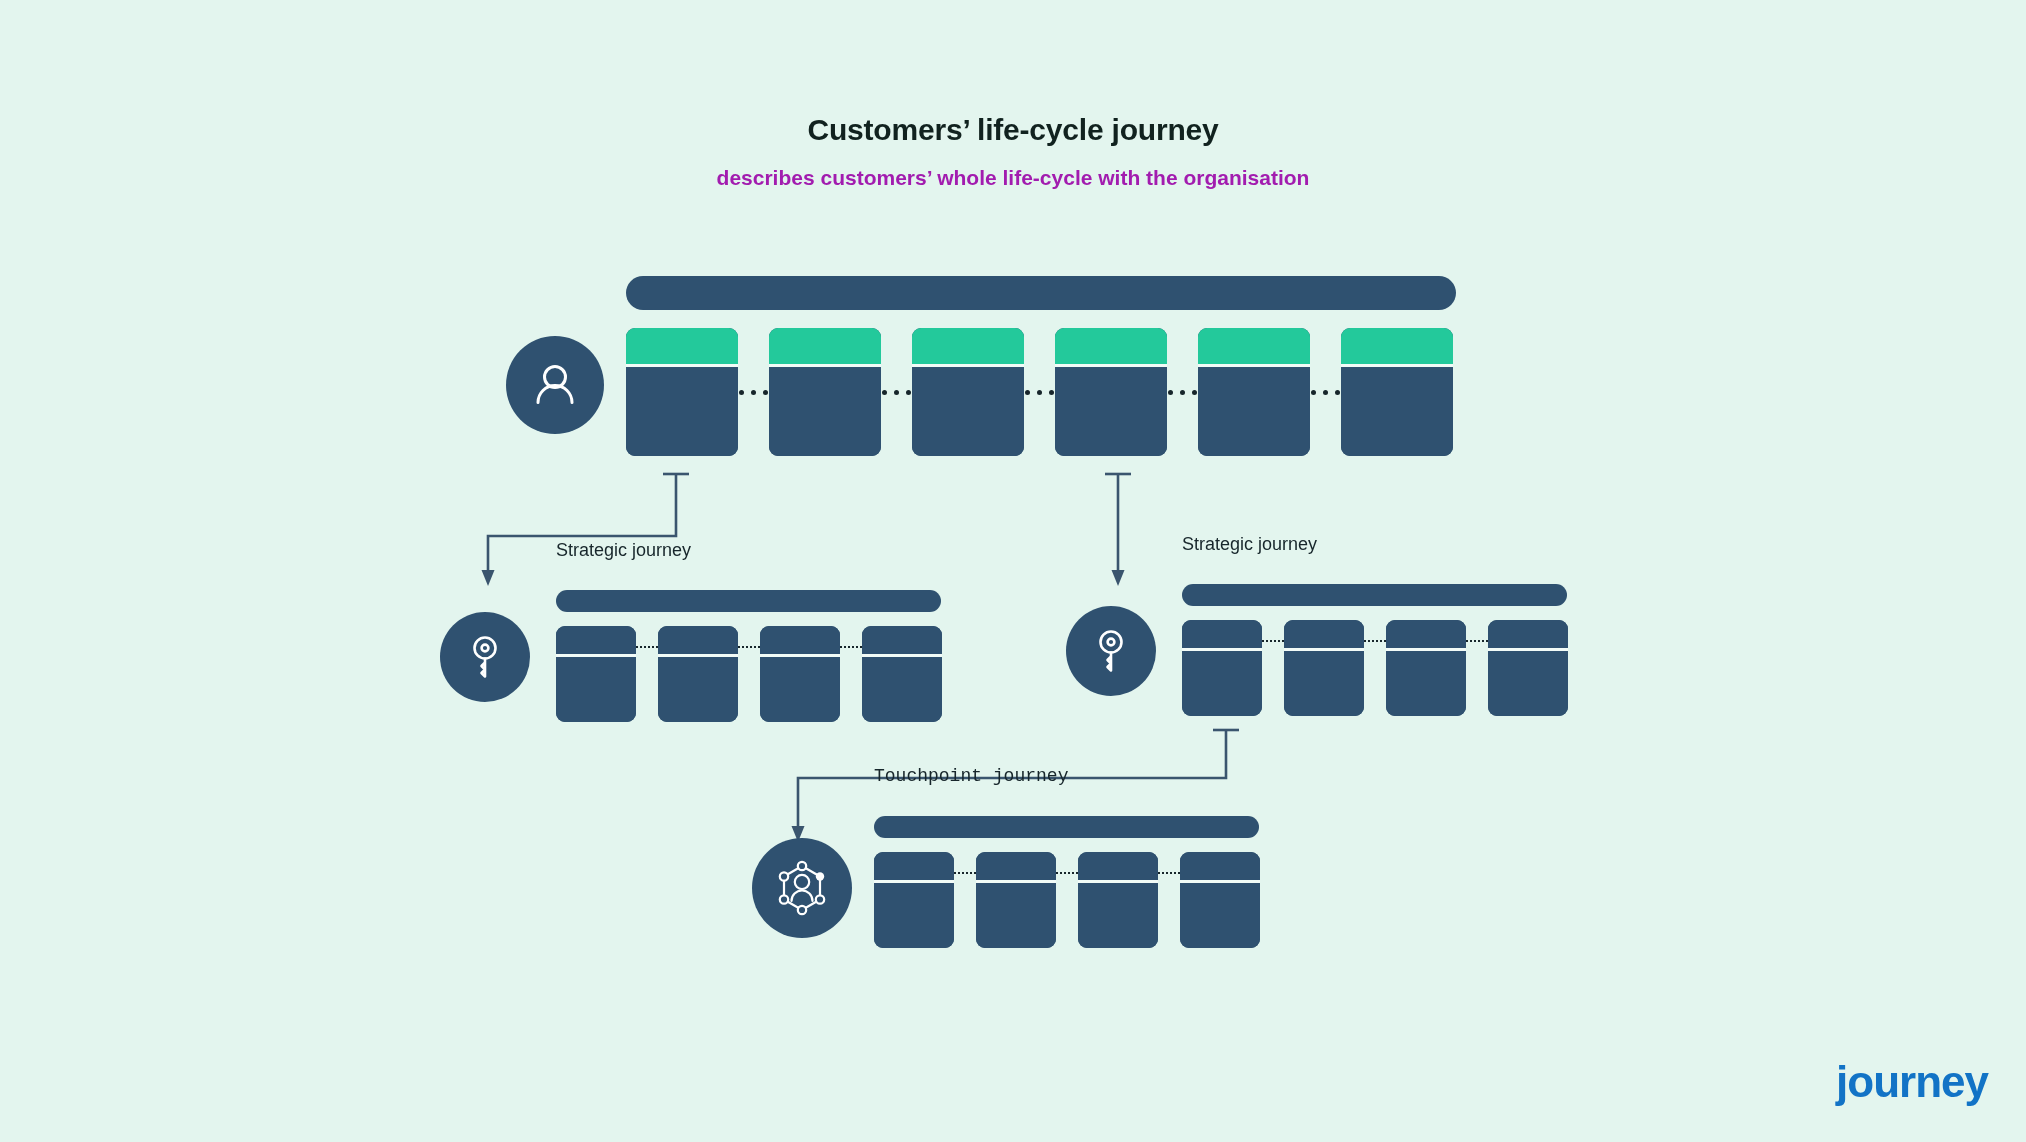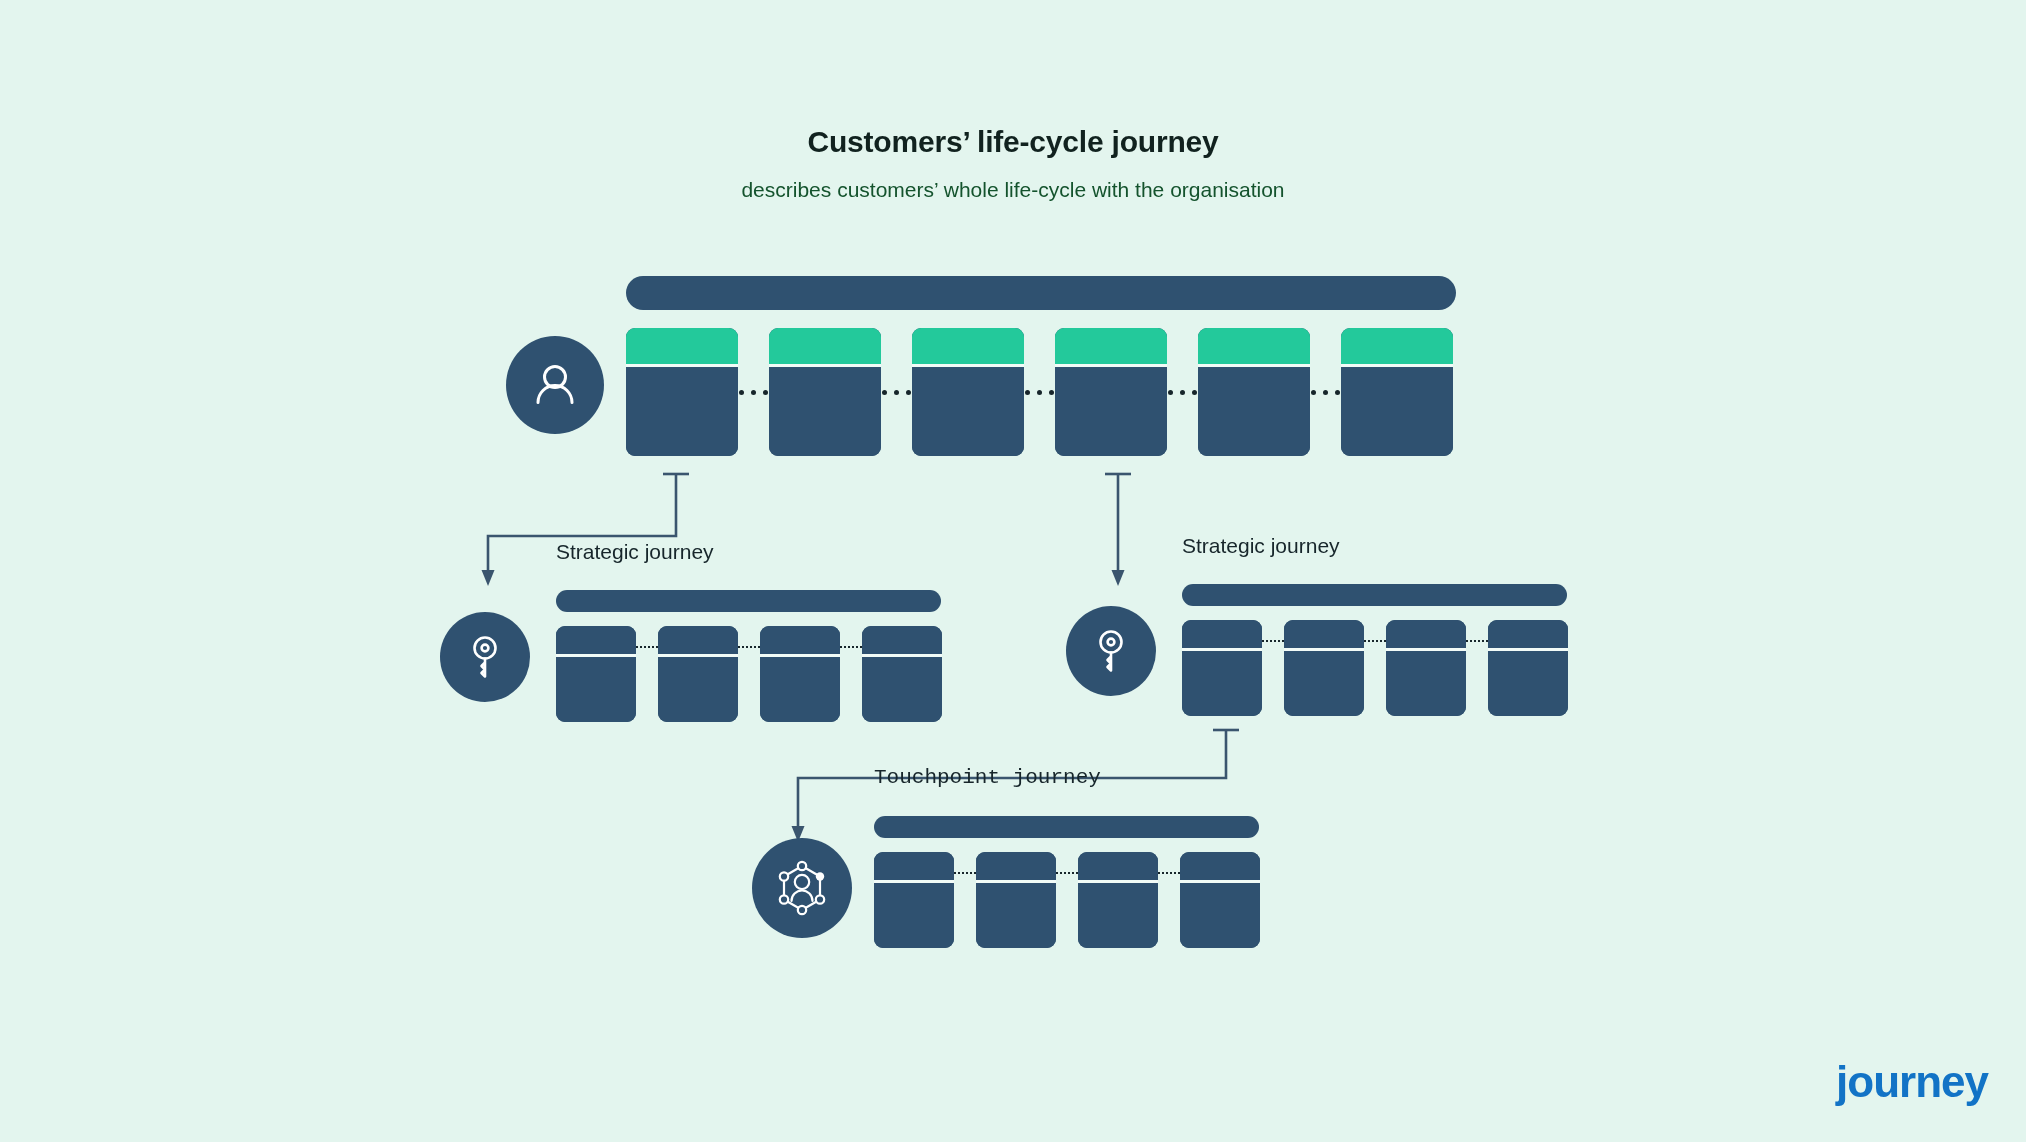--- a/index.html
+++ b/index.html
@@ -10,46 +10,46 @@
     height: 1142px;
     background: #e3f5ee;
     font-family: "Liberation Sans", sans-serif;
     position: relative;
     overflow: hidden;
   }
 
   
   .heading {
     position: absolute;
-    top: 124px;
+    top: 112px;
     left: 0;
     width: 100%;
     text-align: center;
   }
   .title {
     font-size: 30px;
     font-weight: bold;
     color: #11221f;
     letter-spacing: -0.2px;
     line-height: 1.2;
   }
   .subtitle {
     font-size: 21px;
-    font-weight: normal;
-    color: #14532d;
+    font-weight: bold;
+    color: #a21caf;
     margin-top: 17px;
     line-height: 1.2;
   }
 
   
   .group { position: absolute; }
 
   .group-label {
     position: absolute;
-    font-size: 21px;
+    font-size: 18px;
     color: #17262b;
     white-space: nowrap;
   }
 
   .topbar {
     position: absolute;
     background: #2f5170;
     border-radius: 999px;
   }
 

